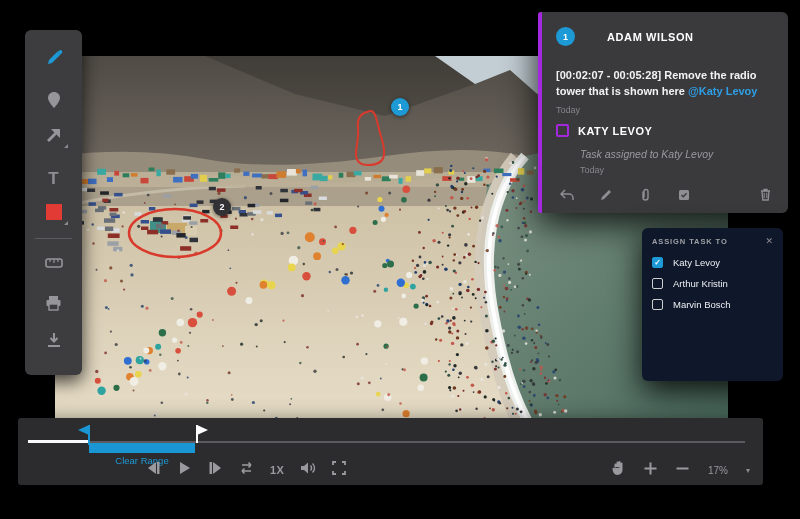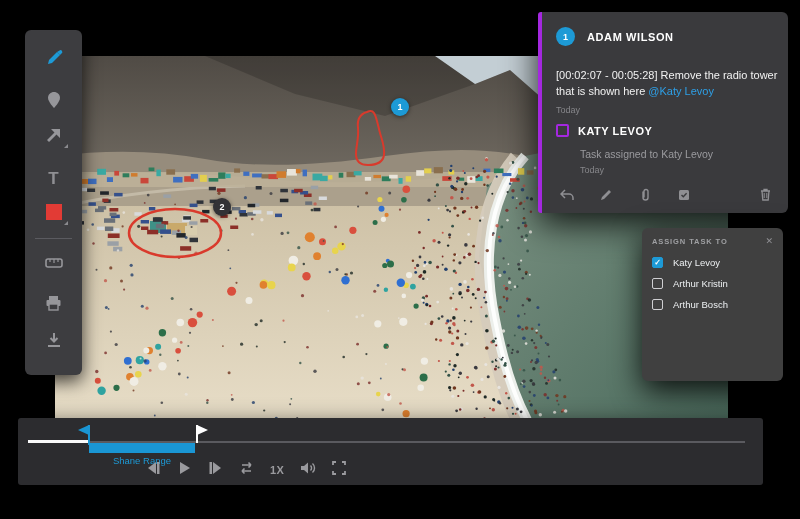--- a/index.html
+++ b/index.html
@@ -27,36 +27,36 @@
   .text-glyph{font-size:17px;font-weight:bold;color:#8f8f93;line-height:1;}
   .red-square{width:16px;height:16px;background:#e23b35;}
 
   
   .comment-panel{position:absolute;left:538px;top:12px;width:250px;height:201px;background:#3a3a3d;
     border-left:4px solid #a428e0;border-radius:3px 6px 6px 3px;box-shadow:0 10px 34px rgba(0,0,0,.85);
     color:#f0f0f0;box-sizing:border-box;}
   .cp-head{position:absolute;left:14px;top:15px;display:flex;align-items:center;gap:12px;}
   .cp-avatar{width:19px;height:19px;border-radius:50%;background:#1d9ad6;color:#fff;font-size:9px;
     font-weight:bold;display:flex;align-items:center;justify-content:center;}
-  .cp-name{font-size:11px;font-weight:bold;letter-spacing:.6px;color:#fff;}
+  .cp-name{font-size:11px;font-weight:bold;letter-spacing:.6px;color:#fff;margin-left:20px;}
   .cp-body{position:absolute;left:14px;top:55px;width:222px;font-size:11px;line-height:16px;
-    font-weight:normal;color:#f2f2f2;}
+    font-weight:bold;color:#f2f2f2;}
   .cp-mention{color:#2e9fe6;}
   .cp-date1{position:absolute;left:14px;top:93px;font-size:9px;color:#86868a;}
   .cp-task-head{position:absolute;left:14px;top:112px;display:flex;align-items:center;gap:9px;}
   .cp-task-cb{width:13px;height:13px;border:2px solid #a428e0;border-radius:2px;box-sizing:border-box;}
   .cp-task-name{font-size:11px;font-weight:bold;letter-spacing:.5px;color:#fff;}
-  .cp-task-text{position:absolute;left:38px;top:136px;font-size:10.5px;color:#9a9a9e;}
+  .cp-task-text{position:absolute;left:38px;top:136px;font-size:10.5px;color:#9a9a9e;font-style:italic;}
   .cp-date2{position:absolute;left:38px;top:153px;font-size:9px;color:#86868a;}
   .cp-actions{position:absolute;left:18px;right:16px;bottom:10px;display:flex;align-items:center;gap:25px;color:#8f8f93;}
   .cp-actions .spacer{flex:1;}
   .icon-btn{display:flex;align-items:center;justify-content:center;width:14px;height:14px;}
 
   
-  .assign-panel{position:absolute;left:642px;top:228px;width:141px;height:153px;background:#404040;
+  .assign-panel{position:absolute;left:642px;top:228px;width:141px;height:153px;background:#0f172a;
     border-radius:6px;box-shadow:0 10px 30px rgba(0,0,0,.85);box-sizing:border-box;padding:9px 10px;}
   .ap-head{display:flex;align-items:center;justify-content:space-between;}
   .ap-title{font-size:7.5px;font-weight:bold;letter-spacing:.9px;color:#9fa0a3;}
   .ap-close{font-size:9px;color:#8f8f93;line-height:1;}
   .ap-list{margin-top:6px;}
   .member-row{display:flex;align-items:center;gap:10px;height:21px;}
   .cb{width:11px;height:11px;border:1.5px solid #cfcfd2;border-radius:2px;box-sizing:border-box;
     display:flex;align-items:center;justify-content:center;background:transparent;}
   .cb.checked{background:#1d9ad6;border-color:#1d9ad6;color:#fff;font-size:8px;font-weight:bold;}
   .cb.checked::after{content:"✓";}
@@ -923,38 +923,38 @@
       <div class="member-row">
         <span class="cb checked"></span>
         <span class="member-name">Katy Levoy</span>
       </div>
       <div class="member-row">
         <span class="cb"></span>
         <span class="member-name">Arthur Kristin</span>
       </div>
       <div class="member-row">
         <span class="cb"></span>
-        <span class="member-name">Arthur Bosch</span>
+        <span class="member-name">Marvin Bosch</span>
       </div>
     </div>
   </div>
 
   <div class="player-bar">
     <div class="track-gray"></div>
     <div class="track-played"></div>
     <div class="track-range"></div>
     <svg class="flag" style="left:58px;" width="16" height="22" viewBox="0 0 16 22">
       <path d="M13,1 L2,6 L13,11 Z" fill="#1a96d4"></path>
         <rect x="12" y="1" width="2" height="20" fill="#1a96d4"></rect>
     </svg>
     <svg class="flag" style="left:176px;" width="16" height="22" viewBox="0 0 16 22">
       <path d="M3,1 L14,6 L3,11 Z" fill="#ffffff"></path>
         <rect x="2" y="1" width="2" height="18" fill="#ffffff"></rect>
     </svg>
-    <div class="clear-range">Shane Range</div>
+    <div class="clear-range">Clear Range</div>
 
     <div class="controls-left">
       <span class="icon-btn">
           <span><svg width="15" height="14" viewBox="0 0 15 14">
               <path d="M10,1 L2,7 L10,13 Z" fill="#9a9a9e"></path>
               <rect x="11" y="1" width="2.5" height="12" fill="#9a9a9e"></rect>
             </svg></span>
         </span>
       <span class="icon-btn">
           <span><svg width="13" height="14" viewBox="0 0 13 14">
@@ -979,15 +979,34 @@
               <path d="M10.5,4.5 A3.5,3.5 0 0 1 10.5,9.5 M12.5,2.5 A6,6 0 0 1 12.5,11.5" stroke="#9a9a9e" stroke-width="1.4" fill="none"></path>
             </svg></span>
         </span>
       <span class="icon-btn">
           <span><svg width="14" height="14" viewBox="0 0 14 14">
               <path d="M1,4 V1 H4 M10,1 H13 V4 M13,10 V13 H10 M4,13 H1 V10" stroke="#9a9a9e" stroke-width="1.8" fill="none"></path>
             </svg></span>
         </span>
     </div>
 
+    <div class="controls-right">
+      <span class="icon-btn">
+          <span><svg width="15" height="16" viewBox="0 0 15 16">
+              <path d="M3.5,8 V4.5 a1,1 0 0 1 2,0 V7 M5.5,7 V2.5 a1,1 0 0 1 2,0 V7 M7.5,7 V2 a1,1 0 0 1 2,0 V7.5 M9.5,7.5 V3.5 a1,1 0 0 1 2,0 V10 a5,5 0 0 1 -5,5 c-2.5,0 -3.5,-1.2 -4.5,-3.5 L1.5,9 a1.1,1.1 0 0 1 2,-0.8 Z" fill="#9a9a9e"></path>
+            </svg></span>
+        </span>
+      <span class="icon-btn">
+          <span><svg width="15" height="15" viewBox="0 0 15 15">
+              <path d="M7.5,1.5 V13.5 M1.5,7.5 H13.5" stroke="#9a9a9e" stroke-width="2"></path>
+            </svg></span>
+        </span>
+      <span class="icon-btn">
+          <span><svg width="15" height="15" viewBox="0 0 15 15">
+              <path d="M1.5,7.5 H13.5" stroke="#9a9a9e" stroke-width="2"></path>
+            </svg></span>
+        </span>
+      <span class="zoom-pct">17%</span>
+      <span class="caret">▾</span>
+    </div>
   </div>
 
 </div>
 
 </body></html>

